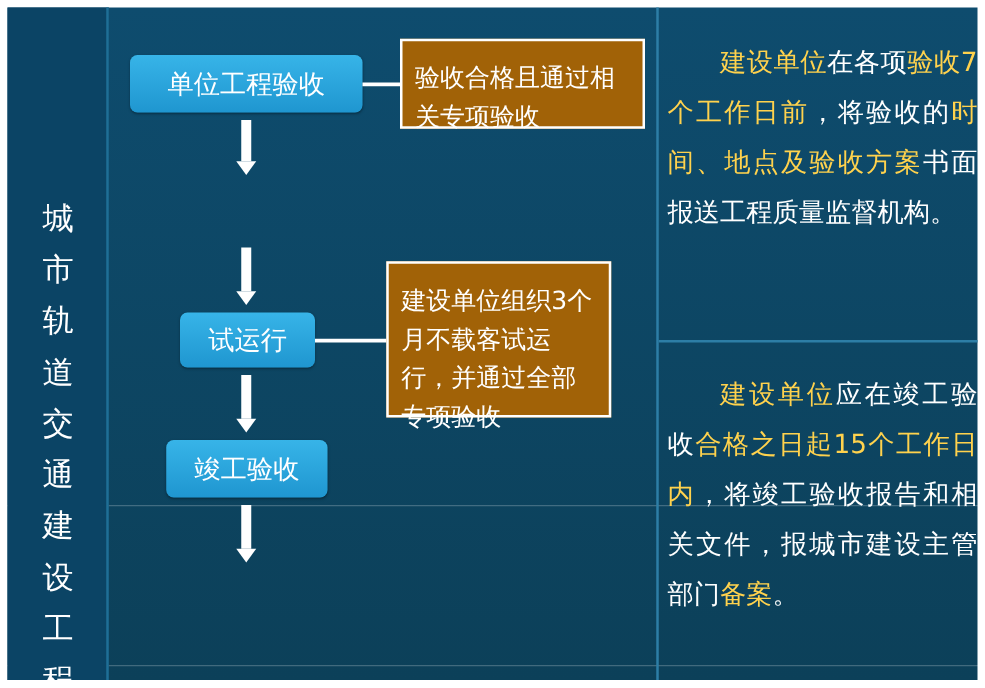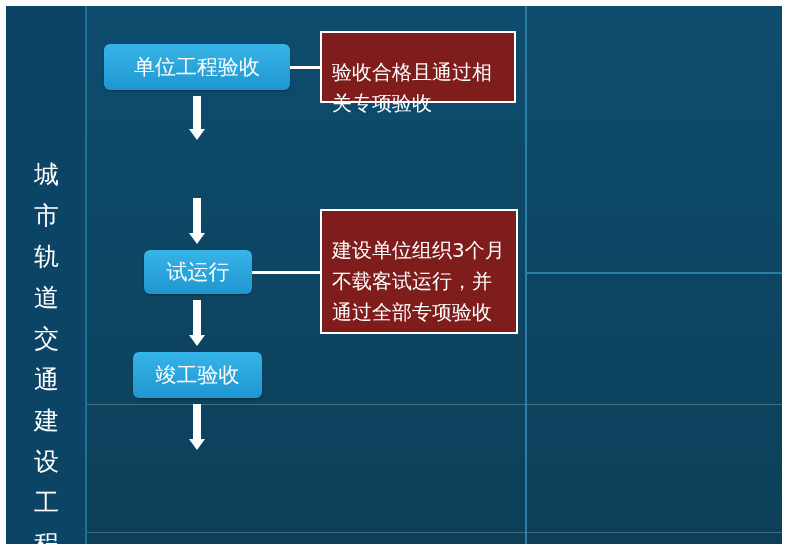--- a/index.html
+++ b/index.html
@@ -143,29 +143,29 @@
     height: 3px;
     background: #ffffff;
   }
   .connector.c1 { left: 290px; top: 66px;  width: 32px; }
   .connector.c2 { left: 252px; top: 271px; width: 70px; }
 
   
   .note {
     position: absolute;
     border: 2px solid #ffffff;
-    background: #7f1d1d;
+    background: #a16207;
     color: #ffffff;
     font-size: 20px;
     line-height: 31px;
-    padding: 24px 8px 6px 10px;
+    padding: 14px 8px 6px 10px;
     box-sizing: border-box;
   }
   .note.note1 { left: 320px; top: 31px;  width: 196px; height: 72px; }
-  .note.note2 { left: 320px; top: 209px; width: 198px; height: 125px; }
+  .note.note2 { left: 309px; top: 209px; width: 180px; height: 125px; }
 
   
   .right-block {
     position: absolute;
     color: #ffffff;
     font-size: 21px;
     line-height: 40px;
     text-indent: 2em;
     text-align: justify;
     box-sizing: border-box;
@@ -227,15 +227,21 @@
 
   <div class="connector c1"></div>
   <div class="connector c2"></div>
 
   <div class="note note1">验收合格且通过相关专项验收</div>
   <div class="note note2">建设单位组织3个月不载客试运行，并通过全部专项验收</div>
 
   <div class="v-sep"></div>
   <div class="h-sep"></div>
 
-
+  <div class="right-block rb1">
+    <span class="hl">建设单位</span><span>在各项</span><span class="hl">验收7个工作日前</span><span>，将验收的</span><span class="hl">时间、地点及验收方案</span><span>书面报送工程质量监督机构。</span>
+  </div>
+
+  <div class="right-block rb2">
+    <span class="hl">建设单位</span><span>应在竣工验收</span><span class="hl">合格之日起15个工作日内</span><span>，将竣工验收报告和相关文件，报城市建设主管部门</span><span class="hl">备案</span><span>。</span>
+  </div>
 
 </div>
 
 </body></html>

